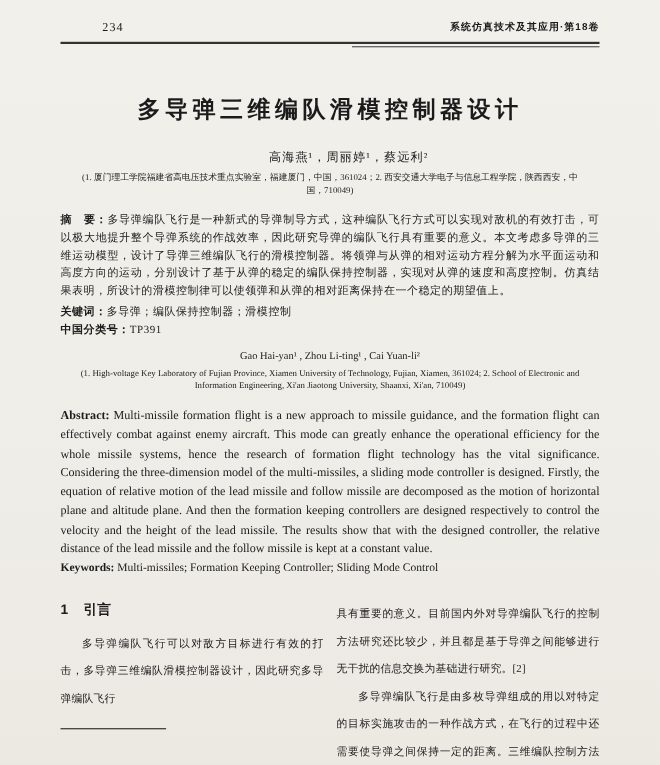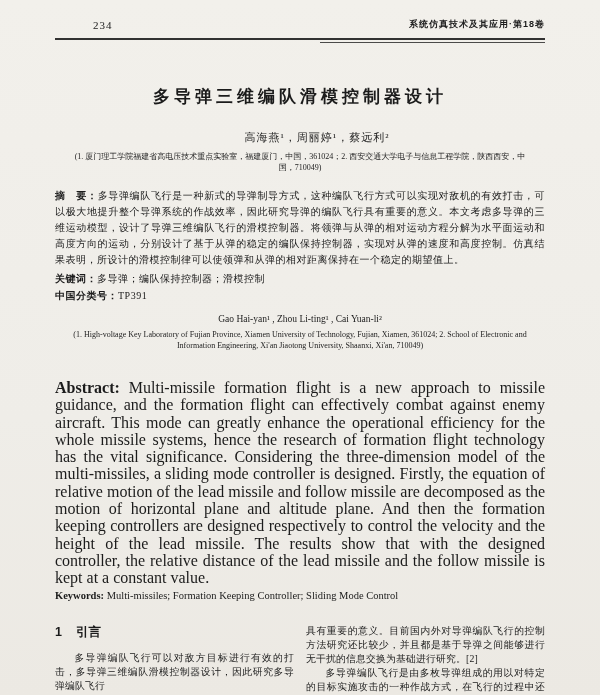--- a/index.html
+++ b/index.html
@@ -21,52 +21,52 @@
   .hdr{ display:flex; justify-content:space-between; align-items:flex-end;
         padding:18px 55px 0 55px; }
   .hdr .pageno{ font-size:11px; letter-spacing:1px; margin-left:38px; }
   .hdr .journal{ font-size:9px; font-weight:bold; letter-spacing:1px;
         font-family:"Liberation Sans","DejaVu Sans",sans-serif; }
   .rule-wrap{ margin:7px 55px 0 55px; }
   .rule-thick{ height:2px; background:#111; opacity:.85; }
   .rule-thin{ height:1px; background:#222; width:46%; margin-left:auto; margin-top:2px; opacity:.8; }
 
   
-  .title-cn{ margin-top:42px; text-align:center; font-size:17px; font-weight:bold;
+  .title-cn{ margin-top:42px; text-align:center; font-size:21px; font-weight:bold;
              letter-spacing:4px; font-family:"Liberation Sans","DejaVu Sans",sans-serif; }
   .authors-cn{ margin-top:22px; text-align:center; font-size:11px; letter-spacing:1px;margin-left:34px; }
   .affil-cn{ margin-top:6px; text-align:center; font-size:8px; line-height:11px;
              padding:0 70px; color:#222; }
 
   
   .abs-cn{ margin-top:15px; font-size:10px; line-height:16px; text-align:justify;
            padding:0 55px; letter-spacing:.5px; }
   .abs-cn b, .kw b{ font-family:"Liberation Sans","DejaVu Sans",sans-serif; }
   .kw{ padding:0 55px; font-size:10px; line-height:17px; text-align:left; letter-spacing:.5px; }
   .kw.first{ margin-top:2px; }
 
   
   .title-en{ margin-top:13px; text-align:center; font-weight:bold; font-size:16px;
              line-height:21px; letter-spacing:.4px; }
   .authors-en{ margin-top:10px; text-align:center; font-size:9.5px; }
   .affil-en{ margin-top:5px; text-align:center; font-size:8px; line-height:11px;
              padding:0 62px; color:#222; }
 
   
-  .abs-en{ margin-top:28px; padding:0 55px; font-size:16px; line-height:17.3px;
+  .abs-en{ margin-top:14px; padding:0 55px; font-size:11px; line-height:17.3px;
            text-align:justify; }
   .kw-en{ padding:0 55px; font-size:10.5px; line-height:17.3px; }
 
   
   .cols{ display:flex; gap:12px; padding:0 55px; margin-top:20px; }
   .col{ width:239px; }
   .sec-head{ font-family:Liberation Sans, sans-serif;
              font-weight:bold; font-size:12.5px; margin-bottom:10px; }
   .sec-head .num{ margin-right:14px; }
-  .body-p{ font-size:9.8px; line-height:14px; text-align:justify; letter-spacing:.2px;font-family:Liberation Serif, serif; }
+  .body-p{ font-size:9.8px; line-height:25px; text-align:justify; letter-spacing:.2px;font-family:Liberation Serif, serif; }
   .indent{ text-indent:2em; }
 
   
   .footnote{ margin-top:14px; }
   .fn-rule{ width:96px; height:1px; background:#222; margin-bottom:6px; }
 </style>
 </head>
 <body>
 
 <div class="page">

